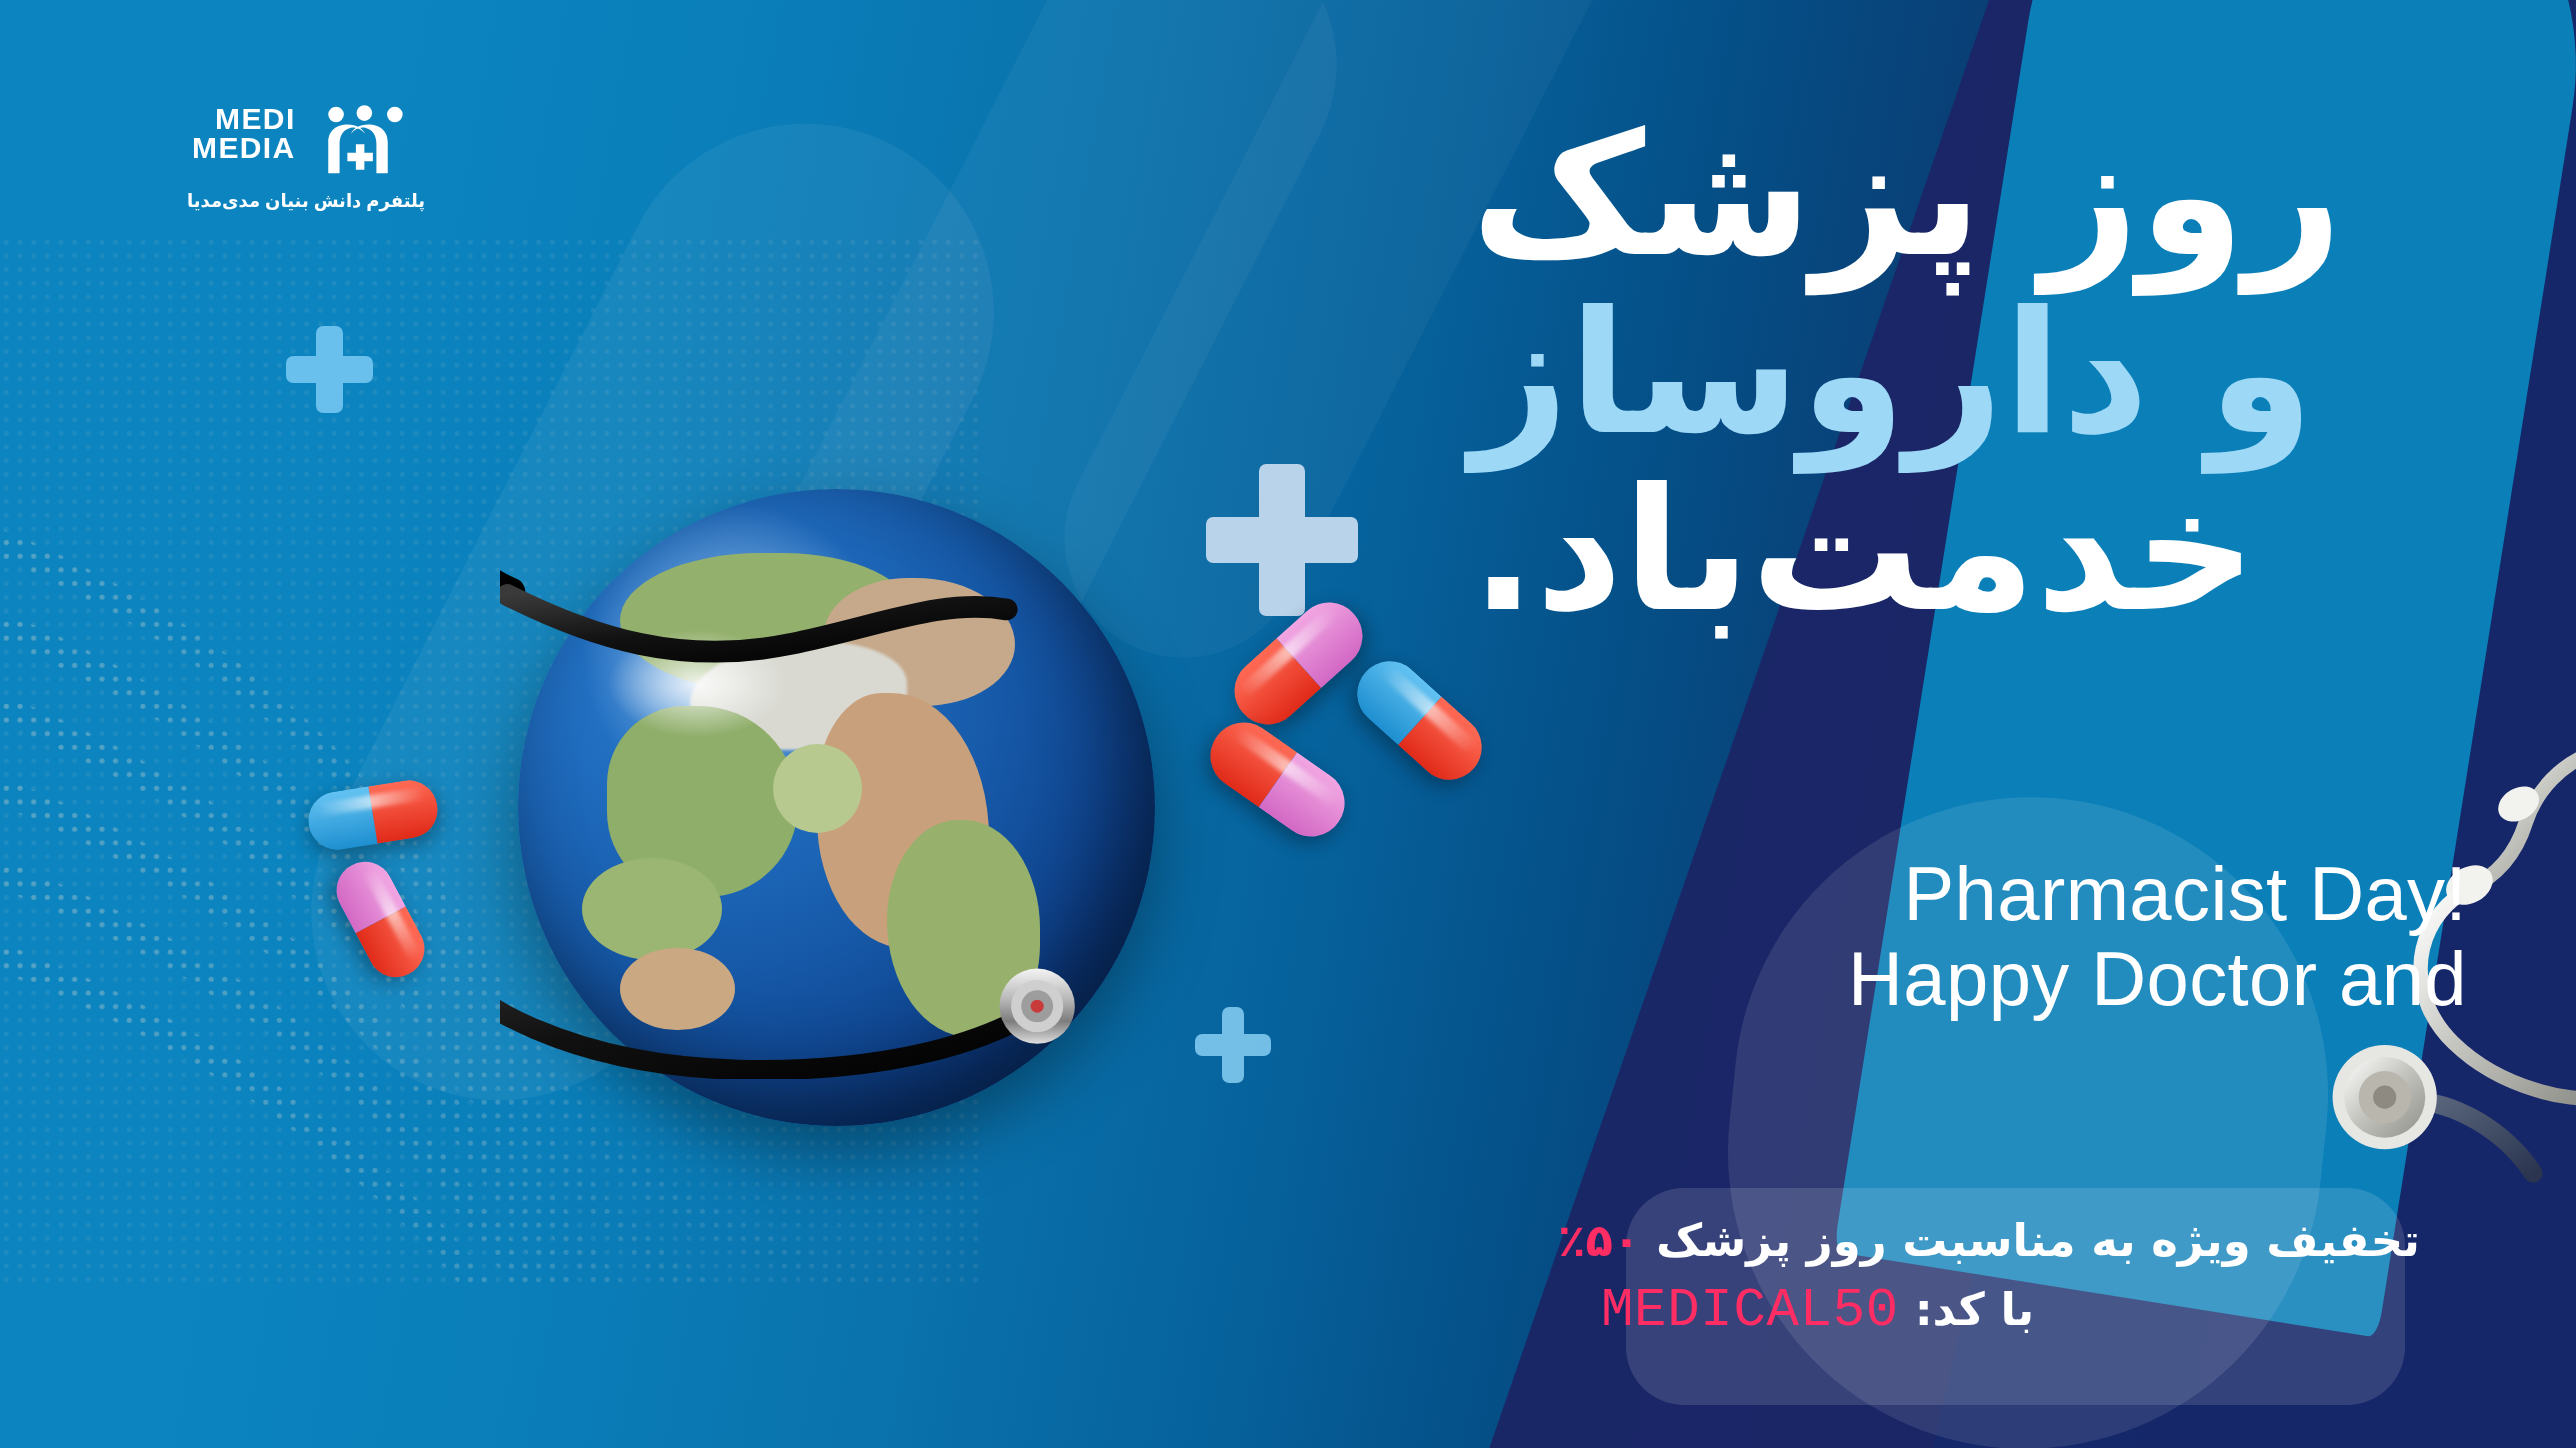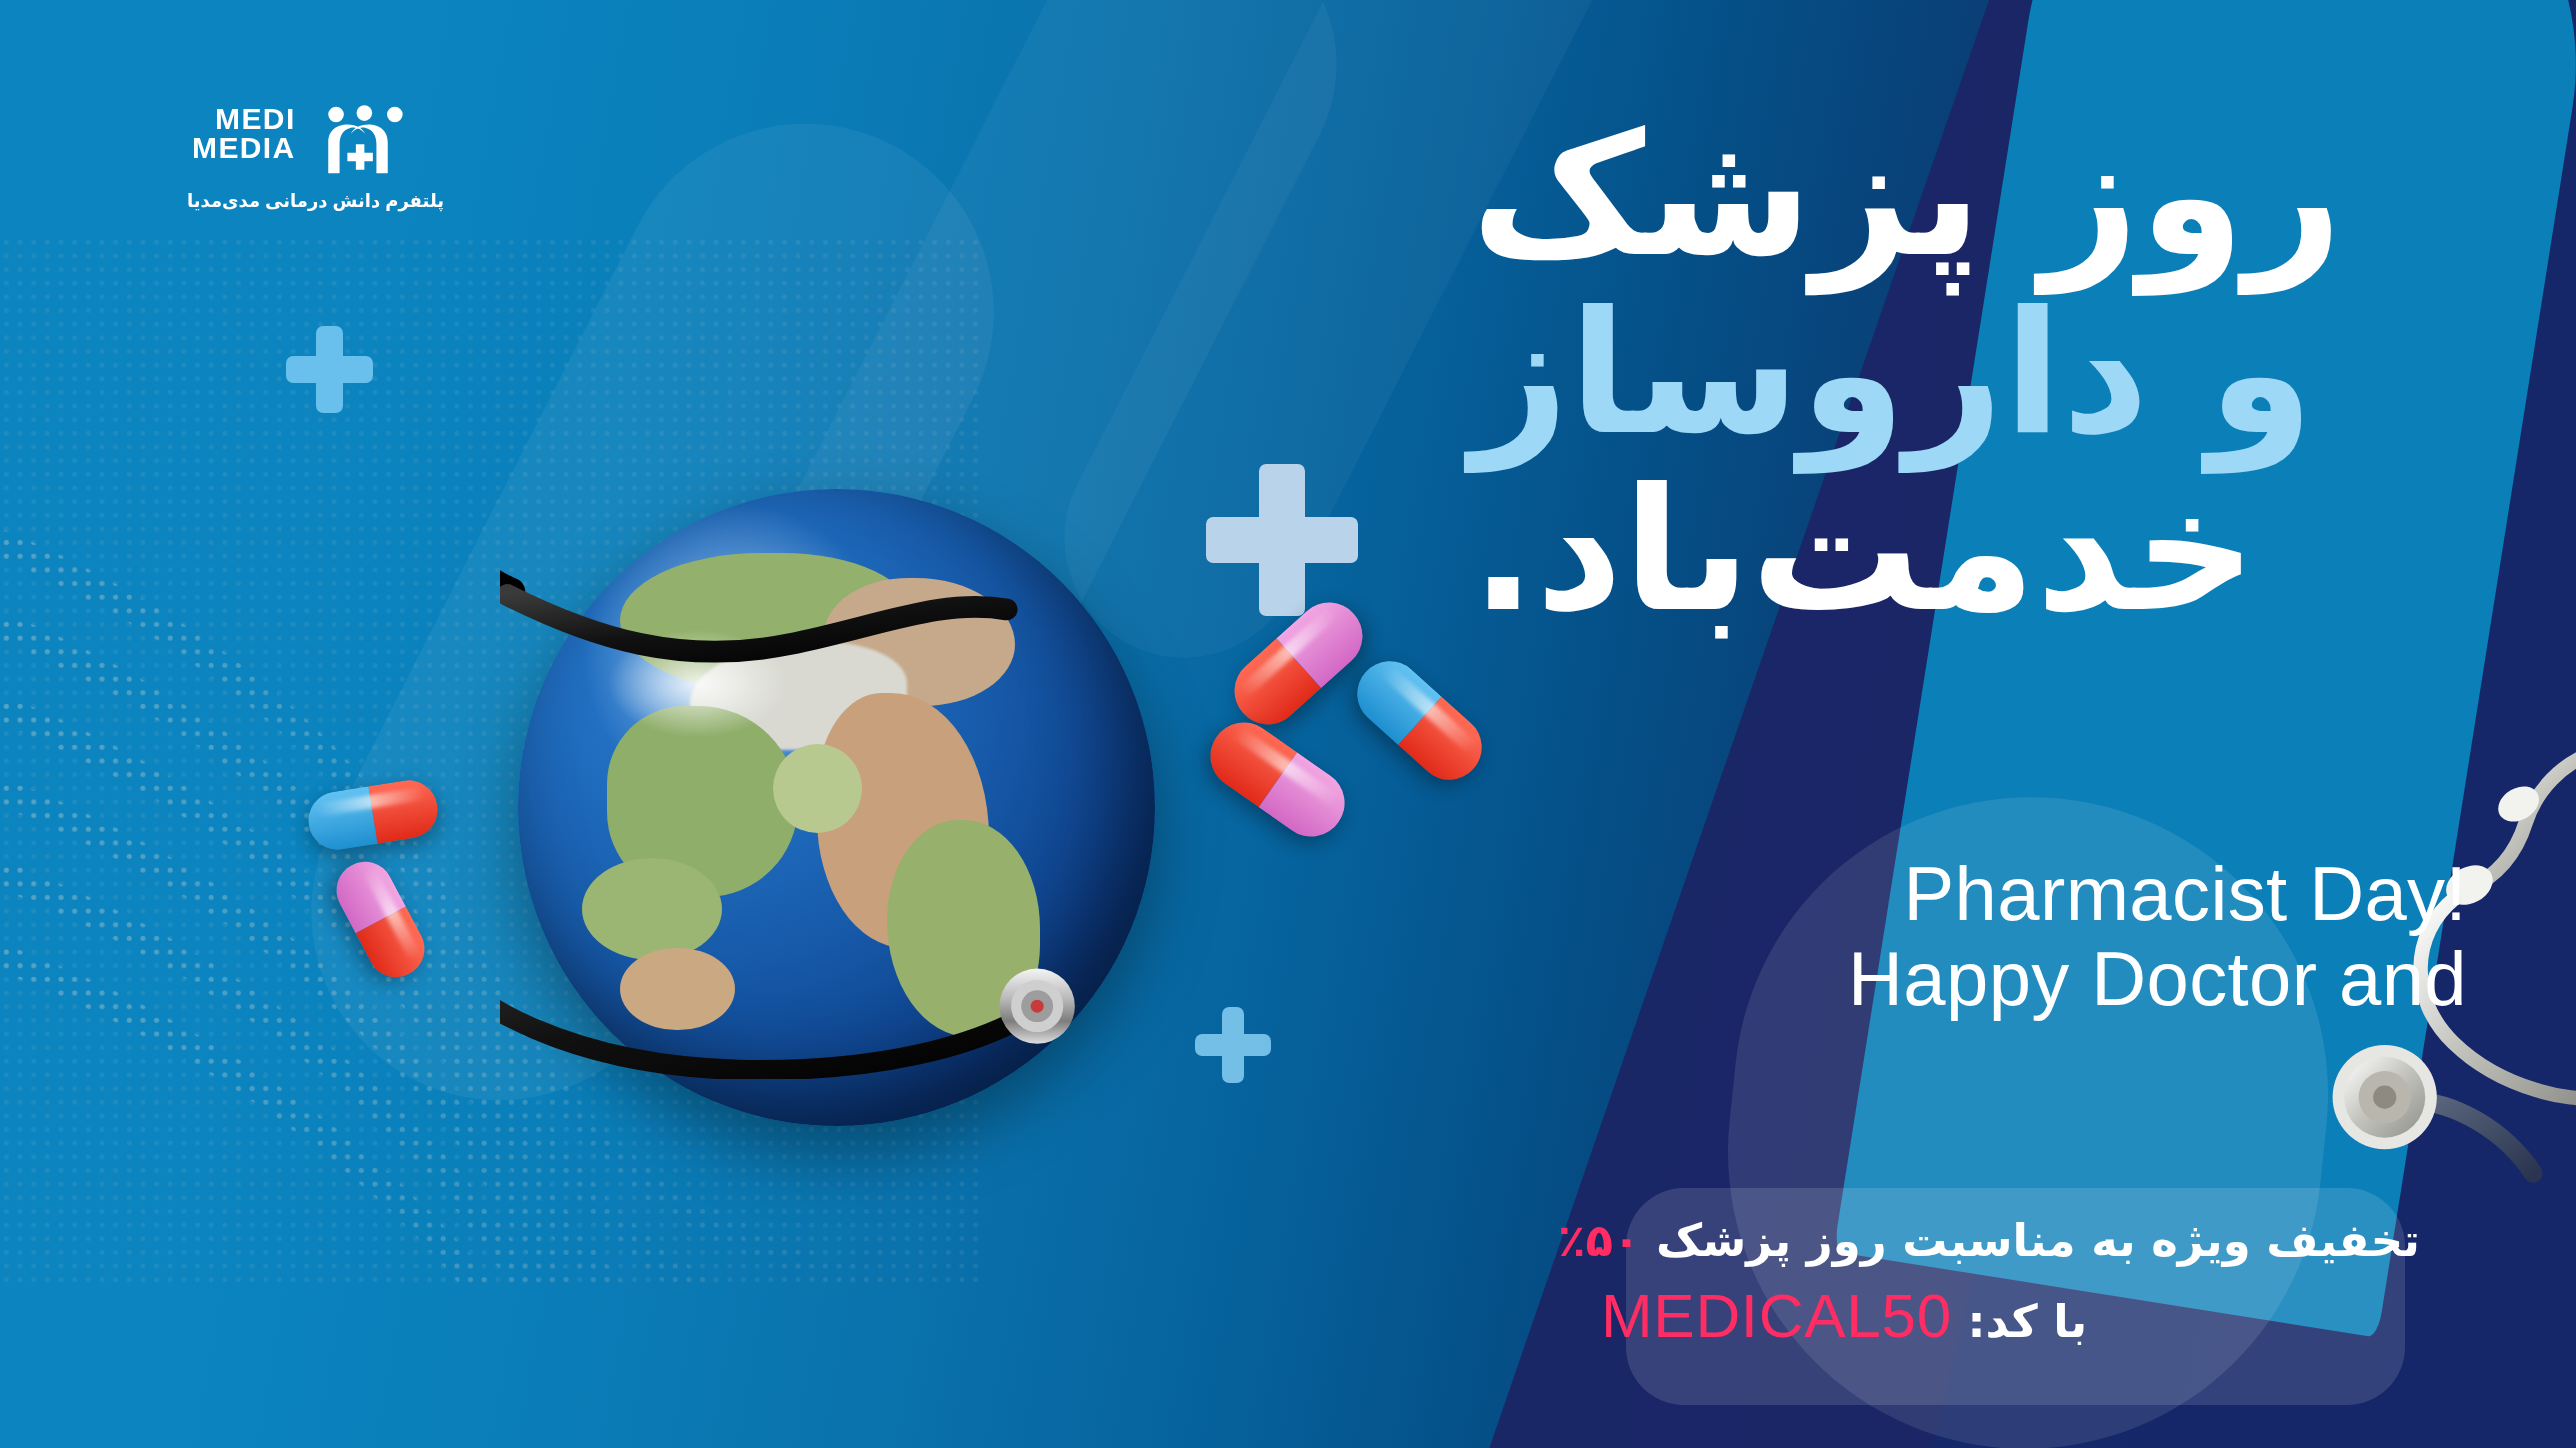--- a/index.html
+++ b/index.html
@@ -185,22 +185,22 @@
   .discount .d-line1{
     font-family:"DejaVu Sans","Liberation Sans",sans-serif;
     font-size:45px;font-weight:700;color:#ffffff;white-space:nowrap;line-height:1.25;
   }
   .discount .pct{color:#ff2d63;}
   .discount .d-line2{
     margin-top:10px;
     font-family:"DejaVu Sans","Liberation Sans",sans-serif;
     font-size:45px;font-weight:700;color:#ffffff;white-space:nowrap;line-height:1.2;
   }
-  .discount .code{color:#ff2d63;font-family:Liberation Sans, sans-serif;
-    font-weight:400;font-size:62px;letter-spacing:0.7px;direction:ltr;display:inline-block;}
+  .discount .code{color:#ff2d63;font-family:Liberation Mono, monospace;
+    font-weight:400;font-size:54px;letter-spacing:0.7px;direction:ltr;display:inline-block;}
 
   
   .para{
     position:absolute;right:1087px;top:1137px;width:1289px;
     direction:rtl;text-align:justify;text-align-last:justify;
     color:#ffffff;
     font-family:"DejaVu Sans","Liberation Sans",sans-serif;
     font-size:39px;line-height:1.52;font-weight:400;
   }
   .url{
@@ -262,21 +262,21 @@
       <circle cx="100" cy="13" r="11" fill="#ffffff"></circle>
       <path d="M6 96 V52 C6 34 20 27 33 27 C46 27 55 33 58 40 C52 33 44 30 37 32 C26 35 22 44 22 55 V96 Z" fill="#ffffff"></path>
       <path d="M90 96 V52 C90 34 76 27 63 27 C50 27 41 33 38 40 C44 33 52 30 59 32 C70 35 74 44 74 55 V96 Z" fill="#ffffff"></path>
       <path d="M45 55 h12 v12 h12 v12 h-12 v12 h-12 v-12 h-12 v-12 h12 z" fill="#ffffff"></path>
     </svg>
     <div class="logo-words">
       <span class="w">MEDI</span>
       <span class="w">MEDIA</span>
     </div>
   </div>
-  <div class="logo-tagline">پلتفرم دانش درمانی مدی‌مدیا</div>
+  <div class="logo-tagline">پلتفرم دانش بنیان مدی‌مدیا</div>
 
   <div class="globe-wrap">
     <div class="globe">
 
       <div class="land" style="left:16%;top:10%;width:46%;height:22%;background:#93b06c;border-radius:52% 48% 44% 56%;"></div>
       <div class="land" style="left:48%;top:14%;width:30%;height:20%;background:#c6a98a;border-radius:46% 54% 50% 50%;"></div>
       <div class="land" style="left:27%;top:24%;width:34%;height:17%;background:#d9d9d2;border-radius:60% 40% 55% 45%;filter:blur(1.4px);"></div>
       <div class="land" style="left:14%;top:34%;width:30%;height:30%;background:#8fae6a;border-radius:44% 56% 52% 48%;"></div>
       <div class="land" style="left:47%;top:32%;width:27%;height:40%;background:#c9a07c;border-radius:40% 60% 46% 54%;"></div>
       <div class="land" style="left:58%;top:52%;width:24%;height:34%;background:#97b16d;border-radius:48% 52% 44% 56%;"></div>

